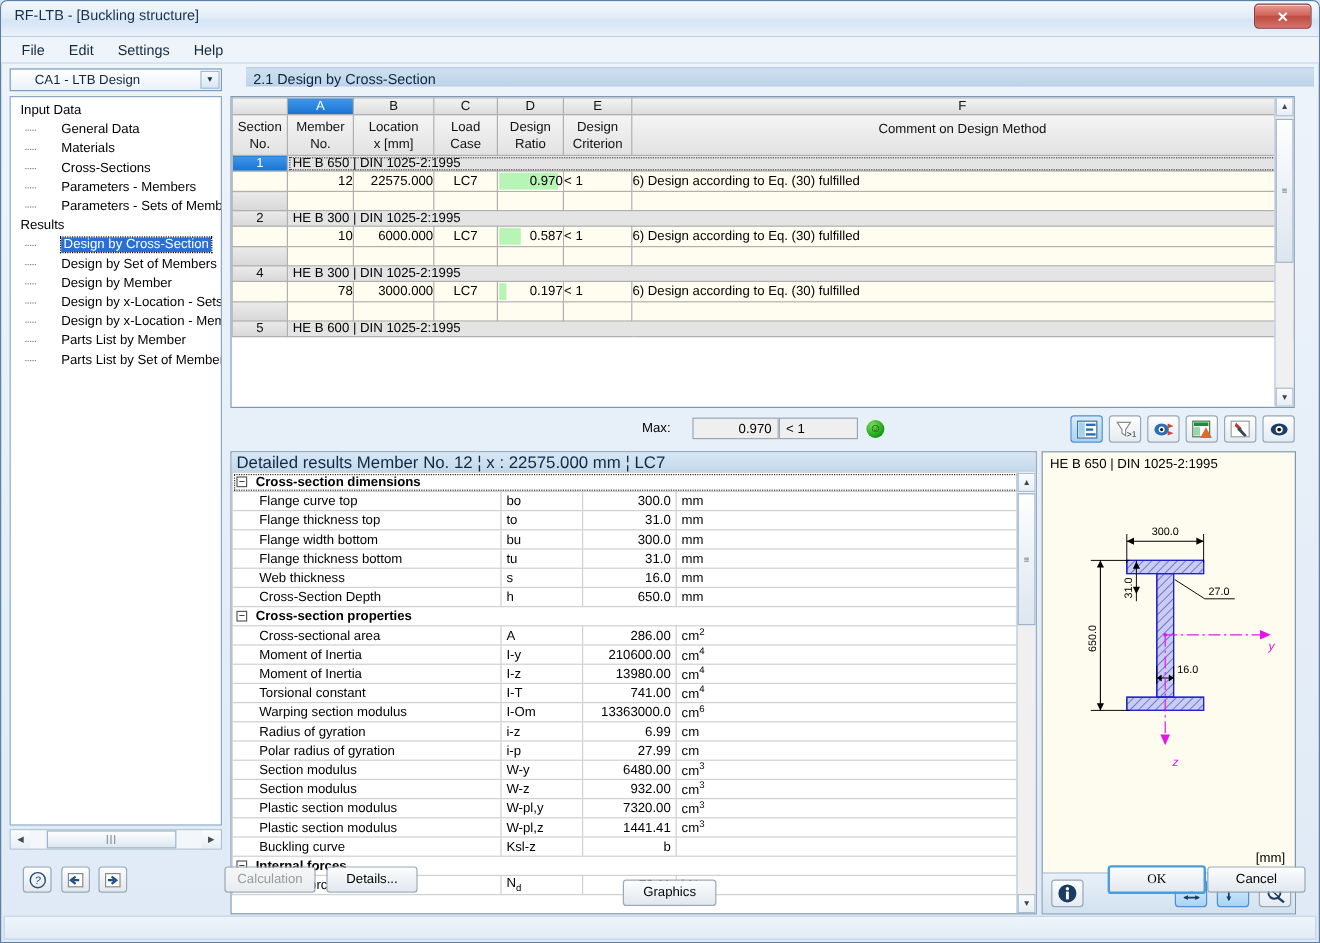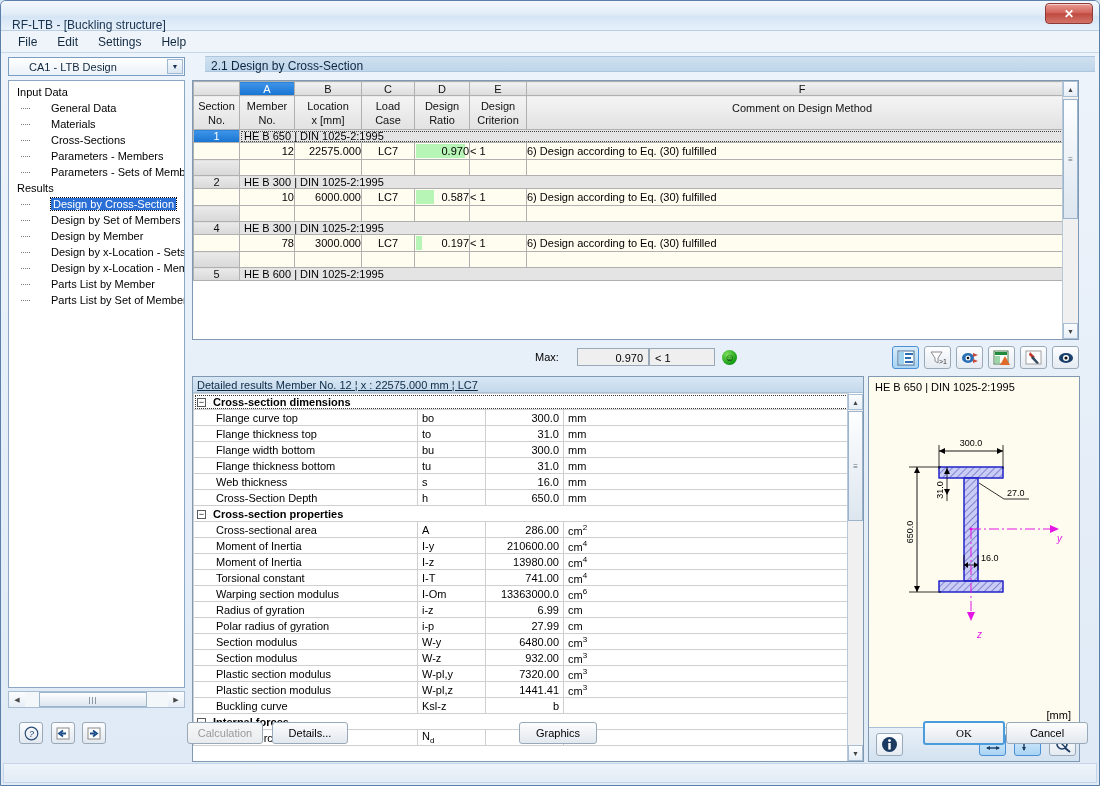--- a/index.html
+++ b/index.html
@@ -19,21 +19,21 @@
     border-radius:6px 6px 0 0;
   }
   
   .titlebar {
     height:30px; position:relative;
     background:linear-gradient(#f3f8fd 0%, #e2edf8 45%, #d5e5f5 55%, #e8f1fa 100%);
     border-bottom:1px solid #b9cee2;
     border-radius:5px 5px 0 0;
   }
   .title-text {
-    position:absolute; left:11px; top:17px;
+    position:absolute; left:11px; top:5px;
     font-size:12px; color:#16324f;text-align:right;
   }
   .close-btn {
     position:absolute; right:6px; top:2px; width:48px; height:21px;
     border:1px solid #8d3b38; border-radius:4px;
     background:linear-gradient(#e79a93 0%, #d2665c 45%, #bf4a40 52%, #d4756a 100%);
     color:#fff; font-size:12px; font-weight:bold;
     display:flex; align-items:center; justify-content:center;
     box-shadow:inset 0 1px 0 rgba(255,255,255,.55);
     cursor:pointer;
@@ -176,22 +176,22 @@
     display:flex; align-items:center; justify-content:center; cursor:pointer;
   }
   .tbtn.on { border:1px solid #4b8fd4; background:linear-gradient(#d8ecfb,#a8d3f2); }
 
   
   .detail-wrap {
     position:absolute; left:3px; top:322px; width:672px; height:386px;
     border:1px solid #8099b2; background:#fff; overflow:hidden;
   }
   .detail-head {
-    height:16px; background:linear-gradient(#d8e7f4,#c4d9ec); font-size:11px;
-    color:#0d2a45; padding-left:4px; line-height:16px; border-bottom:1px solid #a9c1d8;text-decoration:underline;
+    height:16px; background:linear-gradient(#d8e7f4,#c4d9ec); font-size:14px;
+    color:#0d2a45; padding-left:4px; line-height:16px; border-bottom:1px solid #a9c1d8;
   }
   .dtbl { border-collapse:collapse; width:656px; table-layout:fixed; font-size:11px; }
   .dtbl td { border:1px solid #cfcfcf; height:16px; padding:0; color:#000; }
   .grp td {
     background:#fff; font-weight:bold; font-size:11px; border-left:1px solid #cfcfcf;
     border-right:1px solid #cfcfcf;
   }
   .grp.focus td { outline:1px dotted #333; outline-offset:-2px; }
   .expander {
     display:inline-block; width:9px; height:9px; border:1px solid #5a5a5a; background:#fff;
@@ -768,21 +768,21 @@
       </div>
       <div class="sqbtn" style="left:81px; top:9px;">
         <svg width="16" height="15" viewBox="0 0 16 15">
           <rect x="2" y="2" width="12" height="11" fill="#fff" stroke="#8a8a8a"></rect>
           <path d="M4 7.5 L9 7.5 M7 4.5 L11 7.5 L7 10.5" stroke="#1b4d8a" stroke-width="1.8" fill="none"></path>
         </svg>
       </div>
 
       <div class="btn disabled" style="left:186px; top:9px; width:76px; height:22px;">Calculation</div>
       <div class="btn" style="left:271px; top:9px; width:76px; height:22px;">Details...</div>
-      <div class="btn" style="left:518px; top:9px; width:78px; height:22px;">Graphics</div>
+      <div class="btn" style="left:518px; top:20px; width:78px; height:22px;">Graphics</div>
       <div class="btn focus" style="left:922px; top:8px; width:82px; height:24px;">OK</div>
       <div class="btn" style="left:1005px; top:9px; width:82px; height:22px;">Cancel</div>
 
       <div class="statusbar"></div>
     </div>
 
   </div>
 </div>
 
 </body></html>

